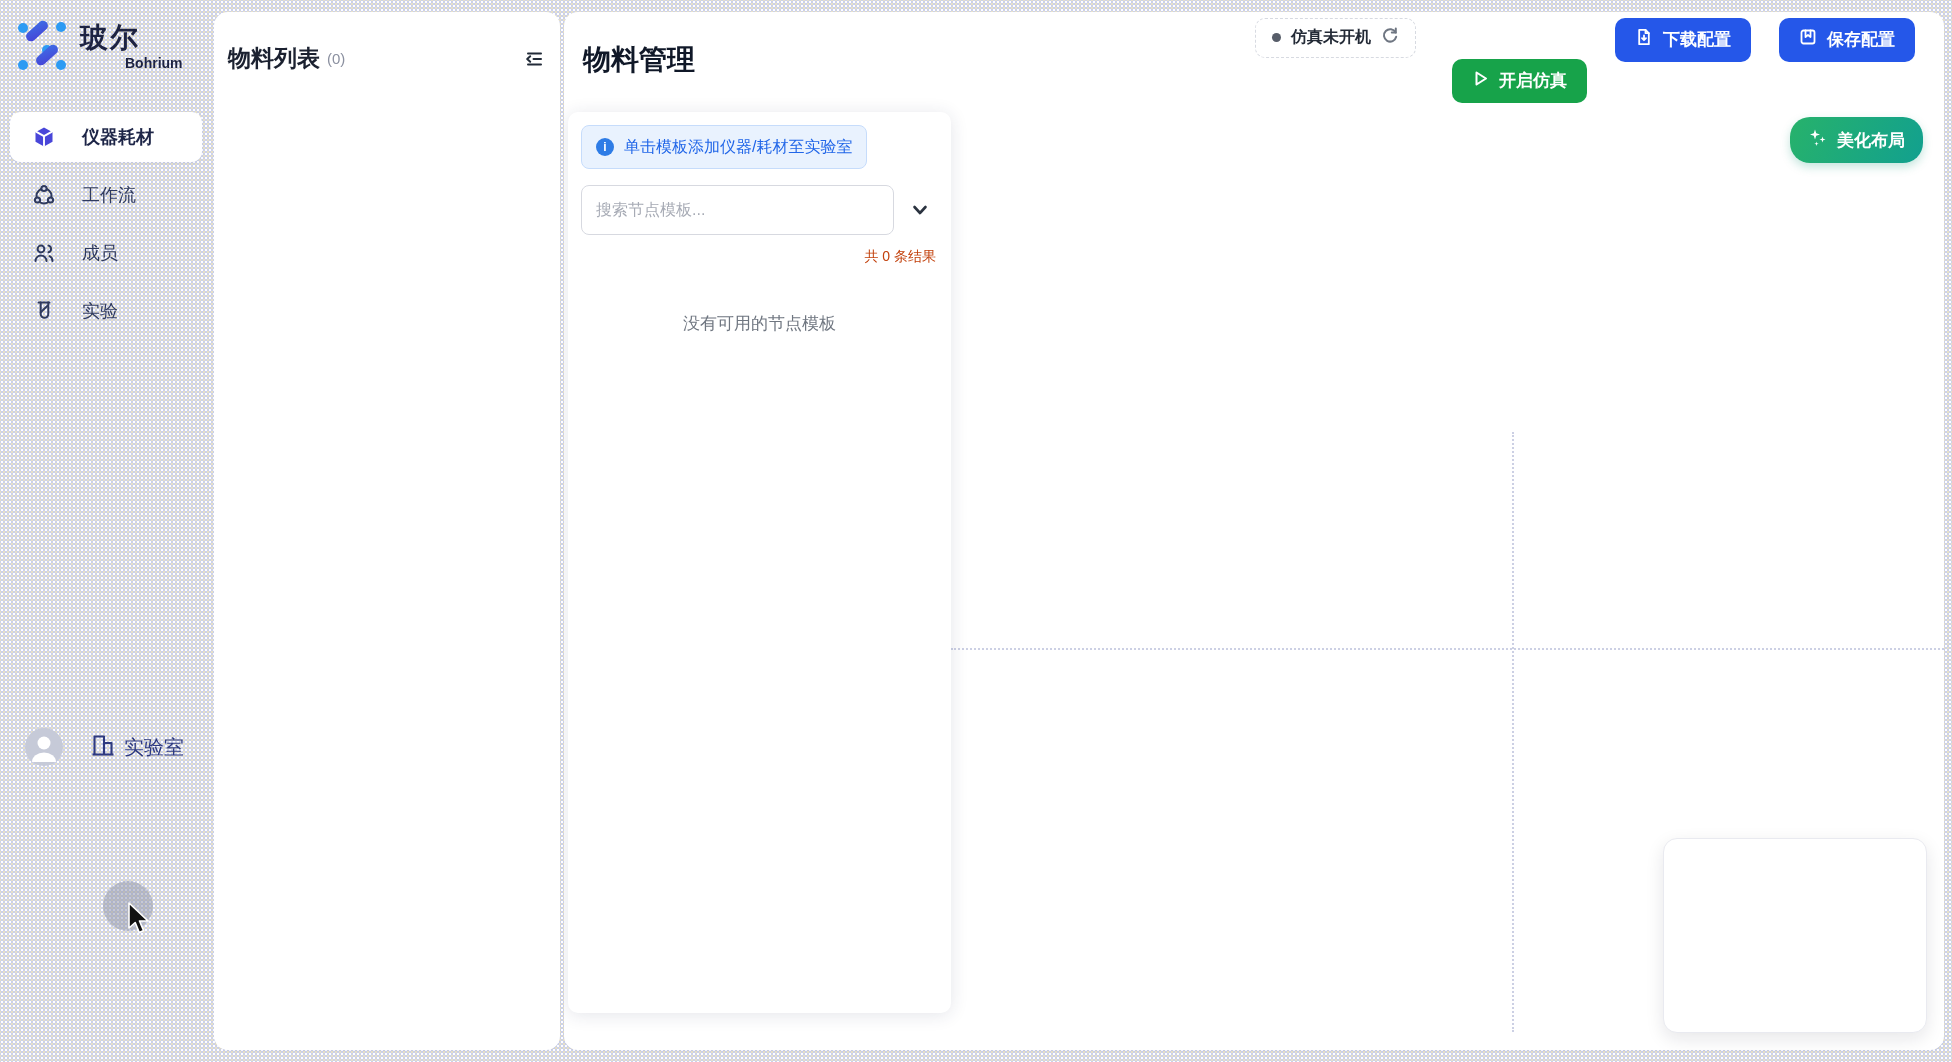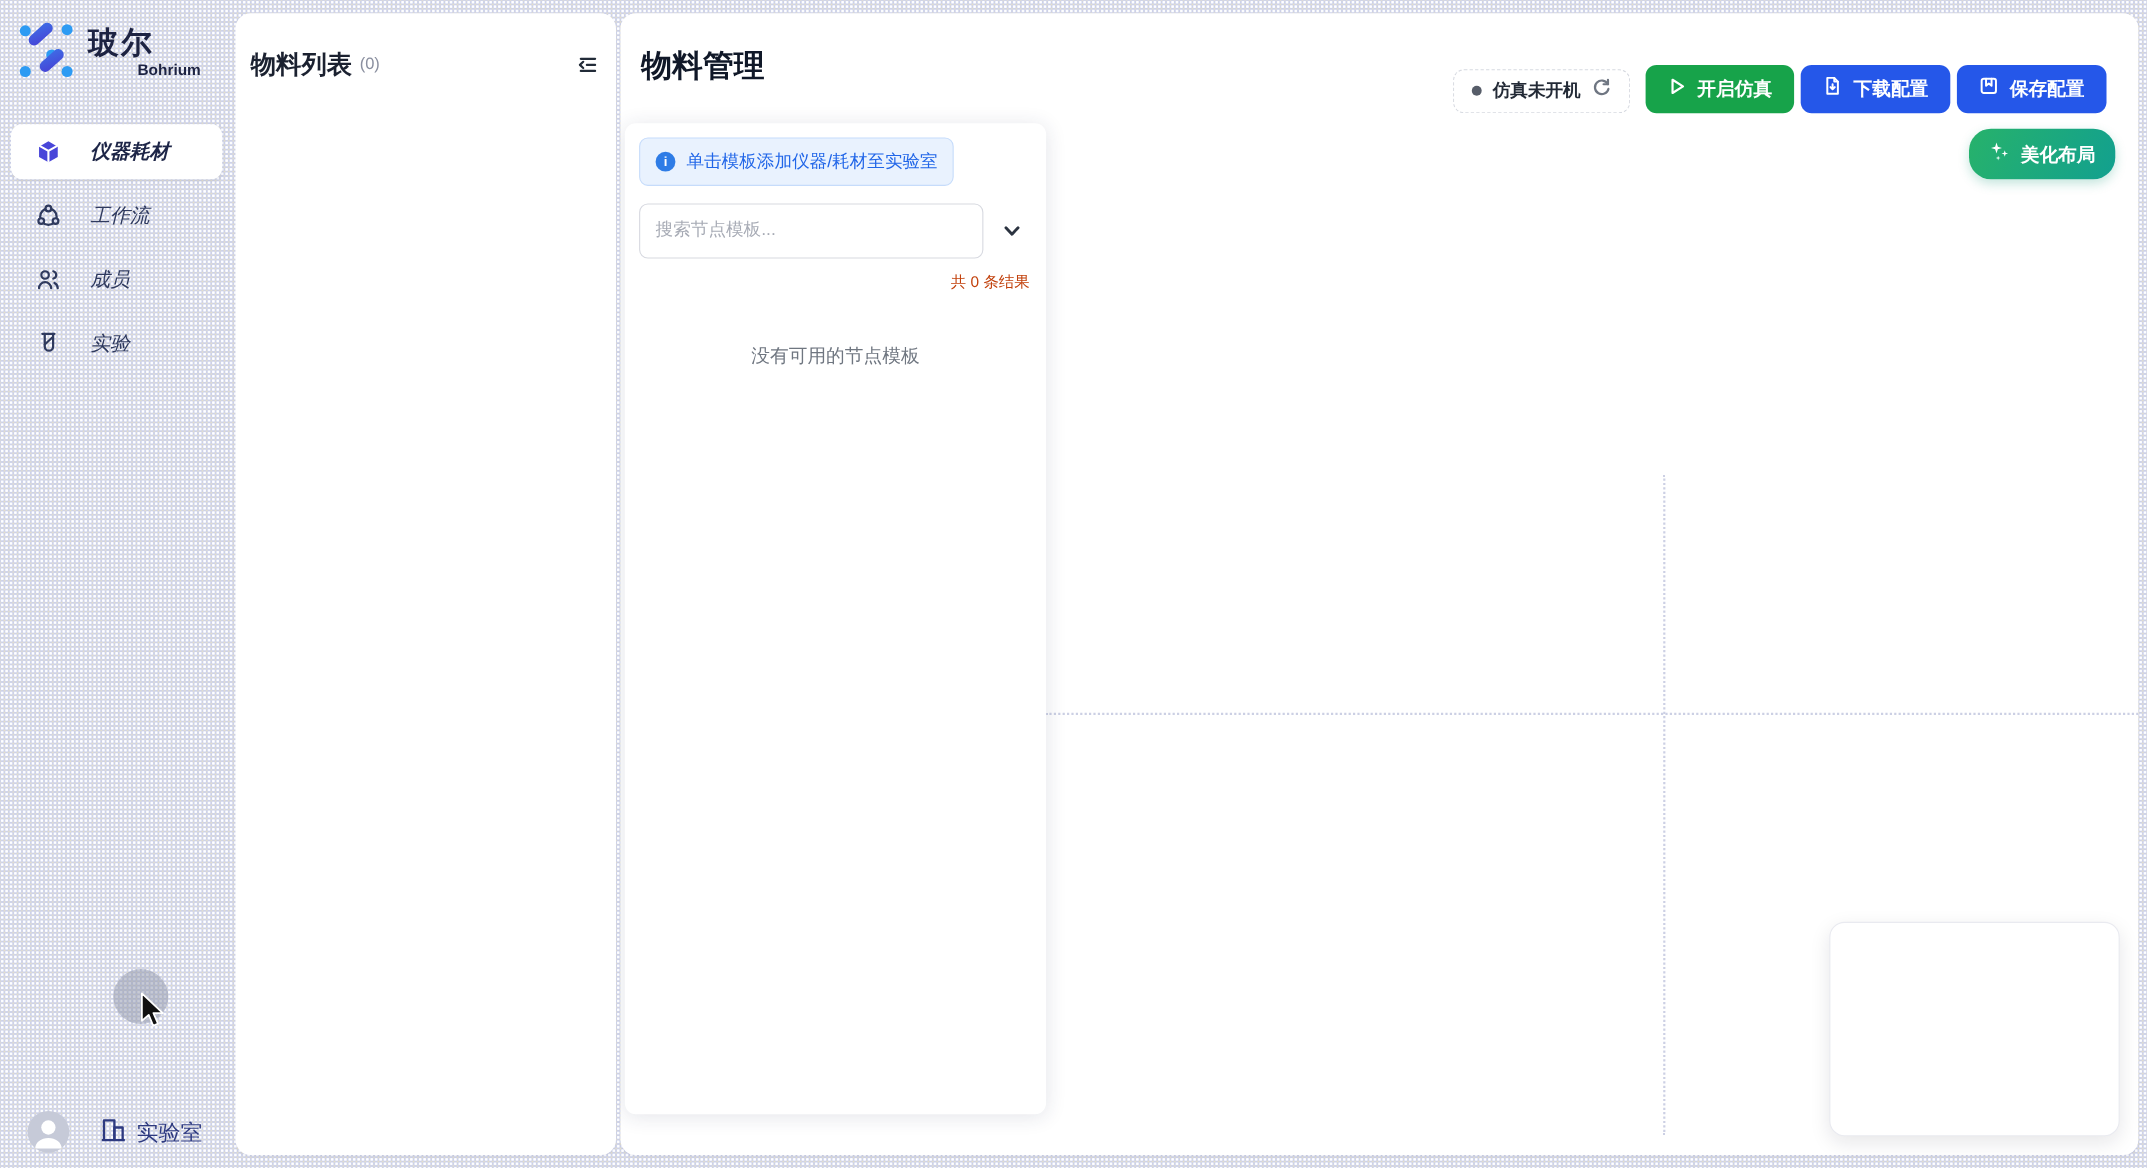--- a/index.html
+++ b/index.html
@@ -10,26 +10,26 @@
     background-color:#ccd1ea;
     background-image:
       radial-gradient(circle,#ffffff 1.1px, rgba(255,255,255,0) 1.3px),
       radial-gradient(circle,#e8e2c6 0.7px, rgba(0,0,0,0) 0.9px);
     background-size:4px 4px,4px 4px;
     background-position:0 0,2px 2px;
     position:relative;
   }
 
   
-  .sidebar { position:absolute; left:0; top:0; width:212px; height:1062px; }
+  .sidebar { position:absolute; left:0; top:0; width:212px; height:780px; }
   .brand { display:flex; align-items:center; gap:12px; padding:18px 0 0 16px; }
   .brand-text { display:flex; flex-direction:column; line-height:1.05; }
   .brand-zh { font-size:28px; font-weight:700; color:#1d2342; letter-spacing:2px; }
   .brand-en { font-size:14px; font-weight:700; color:#1d2342; margin-top:3px;padding-left:45px; }
-  .nav { margin-top:36px;font-style:italic; }
+  .nav { margin-top:36px; }
   .nav-item {
     display:flex; align-items:center; height:50px; margin:0 10px 8px 10px;
     padding-left:22px; gap:26px; border-radius:10px; cursor:pointer;
     font-size:18px; color:#2f3a5e; font-weight:500;
   }
   .nav-item.selected {
     background:#ffffff; font-weight:700; color:#1d2547;
     box-shadow:0 1px 3px rgba(30,40,80,0.08);
   }
   .nav-item .nicon { width:24px; height:24px; flex:0 0 24px; display:block; }
@@ -59,21 +59,21 @@
   .pa-title { font-size:23px; font-weight:700; color:#1b2130; }
   .pa-count { font-size:15px; color:#8b90a0; margin-left:7px; }
   .pa-spacer { flex:1; }
   .collapse-btn { width:24px; height:24px; display:flex; align-items:center;
                   justify-content:center; cursor:pointer; }
 
   .panel-b { left:564px; top:12px; width:1380px; height:1038px; overflow:hidden; }
   .pb-header { display:flex; align-items:center; justify-content:space-between;
                padding:24px 29px 0 19px; height:72px; }
   .pb-title { font-size:28px; font-weight:700; color:#101828; }
-  .pb-actions { display:flex; align-items:flex-end; gap:6px; }
+  .pb-actions { display:flex; align-items:flex-start; gap:28px; }
 
   .status-pill {
     display:flex; align-items:center; gap:10px; height:40px; padding:0 16px;
     background:#ffffff; border:1.5px dashed #d7dae1; border-radius:10px;
     margin-right:8px; cursor:pointer;
   }
   .status-dot { width:9px; height:9px; border-radius:50%; background:#575d69; }
   .status-label { font-size:16px; font-weight:600; color:#232a36; }
 
   .btn {

